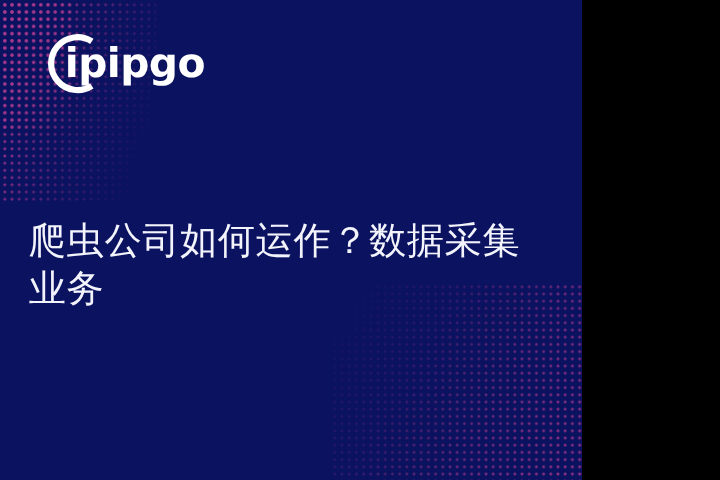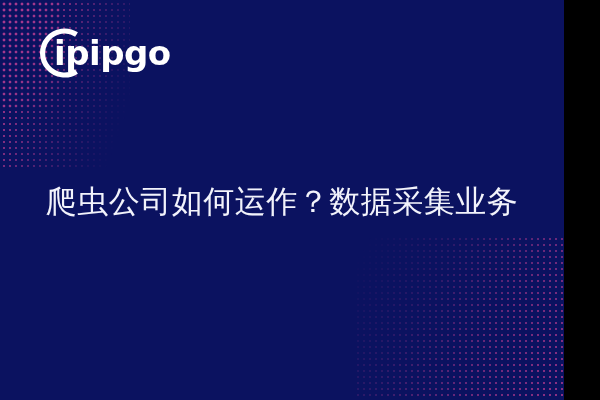--- a/index.html
+++ b/index.html
@@ -3,26 +3,25 @@
 <meta charset="utf-8">
 <style>
   html, body {
     margin: 0;
     padding: 0;
     background: #000;
   }
 
   #banner {
     position: relative;
-    width: 540px;
+    width: 485px;
     height: 400px;
     overflow: hidden;
     background: #0b1260;
     font-family: "Liberation Sans", "DejaVu Sans", sans-serif;
-    padding-left: 24px;
     -webkit-font-smoothing: antialiased;
   }
 
   
   .dots {
     position: absolute;
     pointer-events: none;
     background-image: radial-gradient(circle at center, #b23a8e 0.9px, rgba(178,58,142,0) 1.5px);
     background-size: 6px 6px;
     background-position: 1px 1px;
@@ -90,21 +89,20 @@
     font-family: "DejaVu Sans", "Liberation Sans", sans-serif;
     white-space: nowrap;
   }
 
   
   #title {
     position: absolute;
     left: 0;
     right: 0;
     top: 160px;
-    text-align: center;
     color: #f2f3fb;
     font-size: 31px;
     line-height: 40px;
     font-weight: 400;
     letter-spacing: 0.5px;
     padding: 0 24px;
     box-sizing: border-box;
     font-family: "DejaVu Sans", "Liberation Sans", sans-serif;
   }
 

